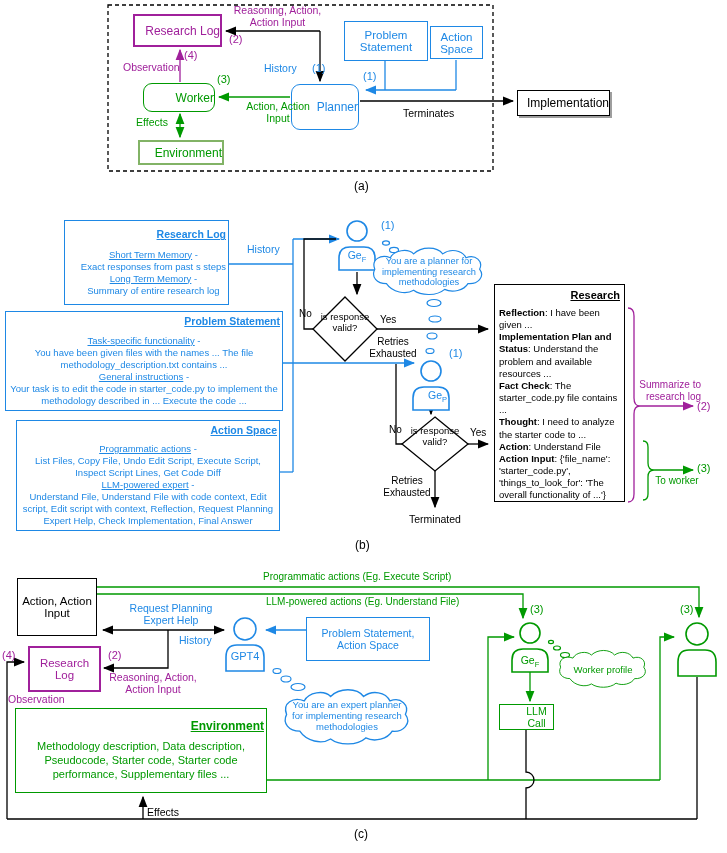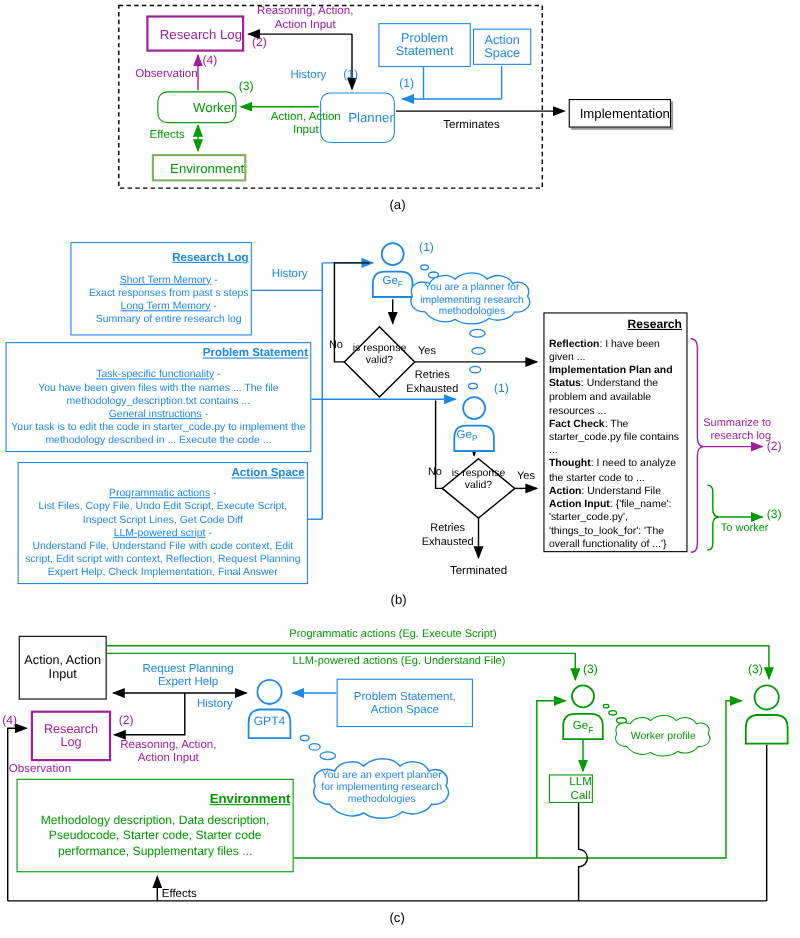--- a/index.html
+++ b/index.html
@@ -198,39 +198,39 @@
   <div><span class="u">Task-specific functionality</span><span> -</span><br>
   <span>You have been given files with the names ... The file methodology_description.txt contains ...</span><br>
   <span class="u">General instructions</span><span> -</span><br>
   <span>Your task is to edit the code in starter_code.py to implement the methodology described in ... Execute the code ...</span></div>
 </div>
 
 <div class="box b-blue blue small" style="left:16px;top:420px;width:264px;height:111px;padding:2px;">
   <div class="title" style="font-size:10.5px;margin-bottom:6px;">Action Space</div>
   <div><span class="u">Programmatic actions</span><span> -</span><br>
   <span>List Files, Copy File, Undo Edit Script, Execute Script, Inspect Script Lines, Get Code Diff</span><br>
-  <span class="u">LLM-powered script</span><span> -</span><br>
+  <span class="u">LLM-powered expert</span><span> -</span><br>
   <span>Understand File, Understand File with code context, Edit script, Edit script with context, Reflection, Request Planning Expert Help, Check Implementation, Final Answer</span></div>
 </div>
 
 <div class="box b-black black" style="left:494px;top:284px;width:131px;height:218px;padding:4px;justify-content:flex-start;">
   <div class="title" style="font-size:11px;margin-bottom:6px;">Research</div>
   <div class="rline"><b>Reflection</b><span>: I have been given ...</span></div>
   <div class="rline"><b>Implementation Plan and Status</b><span>: Understand the problem and available resources ...</span></div>
   <div class="rline"><b>Fact Check</b><span>: The starter_code.py file contains ...</span></div>
   <div class="rline"><b>Thought</b><span>: I need to analyze the starter code to ...</span></div>
   <div class="rline"><b>Action</b><span>: Understand File</span></div>
   <div class="rline"><b>Action Input</b><span>: {'file_name': 'starter_code.py', 'things_to_look_for': 'The overall functionality of ...'}</span></div>
 </div>
 
 <div class="lbl blue" style="left:247px;top:243px;font-size:10.5px;">History</div>
 <div class="lbl blue" style="left:381px;top:219px;font-size:11px;">(1)</div>
 <div class="lbl blue" style="left:449px;top:347px;font-size:11px;">(1)</div>
 <div class="lbl blue" style="left:341px;top:249px;width:32px;text-align:center;font-size:10.5px;"><span>Ge</span><sub>F</sub></div>
-<div class="lbl blue" style="left:415px;top:389px;width:32px;text-align:left;font-size:10.5px;"><span>Ge</span><sub>P</sub></div>
+<div class="lbl blue" style="left:415px;top:389px;width:32px;text-align:right;font-size:10.5px;"><span>Ge</span><sub>P</sub></div>
 <div class="lbl blue wrap" style="left:373px;top:256px;width:112px;font-size:9.3px;">You are a planner for implementing research methodologies</div>
 <div class="lbl black wrap" style="left:319px;top:312px;width:52px;font-size:9.5px;">is response valid?</div>
 <div class="lbl black wrap" style="left:409px;top:426px;width:52px;font-size:9.5px;">is response valid?</div>
 <div class="lbl black" style="left:299px;top:308px;font-size:10px;">No</div>
 <div class="lbl black" style="left:380px;top:314px;font-size:10px;">Yes</div>
 <div class="lbl black" style="left:389px;top:424px;font-size:10px;">No</div>
 <div class="lbl black" style="left:470px;top:427px;font-size:10px;">Yes</div>
 <div class="lbl black wrap" style="left:367px;top:336px;width:52px;font-size:10px;">Retries Exhausted</div>
 <div class="lbl black wrap" style="left:381px;top:475px;width:52px;font-size:10px;">Retries Exhausted</div>
 <div class="lbl black wrap" style="left:405px;top:513px;width:60px;font-size:10.5px;">Terminated</div>
@@ -246,21 +246,21 @@
 <div class="box b-purple purple" style="left:28px;top:646px;width:73px;height:46px;font-size:11.5px;">
       <span class="wrap">Research Log</span>
     </div>
 <div class="box b-blue blue" style="left:306px;top:617px;width:124px;height:44px;font-size:10.5px;">
       <span class="wrap">Problem Statement, Action Space</span>
     </div>
 <div class="box b-green green" style="left:15px;top:708px;width:252px;height:85px;padding:2px;">
   <div class="title" style="font-size:12px;margin-bottom:7px;">Environment</div>
   <div class="wrap" style="font-size:11px;line-height:1.25;">Methodology description, Data description, Pseudocode, Starter code, Starter code performance, Supplementary files ...</div>
 </div>
-<div class="box b-green green" style="left:499px;top:704px;width:40px;height:26px;font-size:10.5px;">
+<div class="box b-green green" style="left:499px;top:704px;width:55px;height:26px;font-size:10.5px;">
       <span>LLM Call</span>
     </div>
 
 <div class="lbl green" style="left:263px;top:571px;font-size:10px;">Programmatic actions (Eg. Execute Script)</div>
 <div class="lbl green" style="left:266px;top:596px;font-size:10px;">LLM-powered actions (Eg. Understand File)</div>
 <div class="lbl blue wrap" style="left:126px;top:602px;width:90px;font-size:10.5px;">Request Planning Expert Help</div>
 <div class="lbl blue" style="left:179px;top:634px;font-size:10.5px;">History</div>
 <div class="lbl blue" style="left:227px;top:650px;width:36px;text-align:center;font-size:11px;">GPT4</div>
 <div class="lbl purple" style="left:2px;top:649px;font-size:11px;">(4)</div>
 <div class="lbl purple" style="left:108px;top:649px;font-size:11px;">(2)</div>

